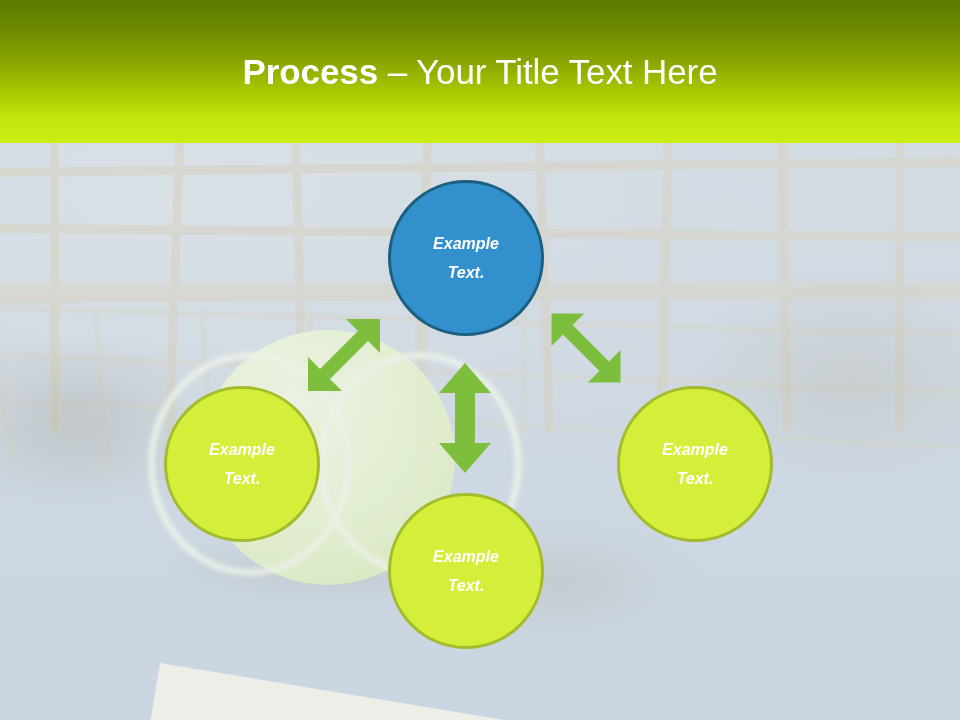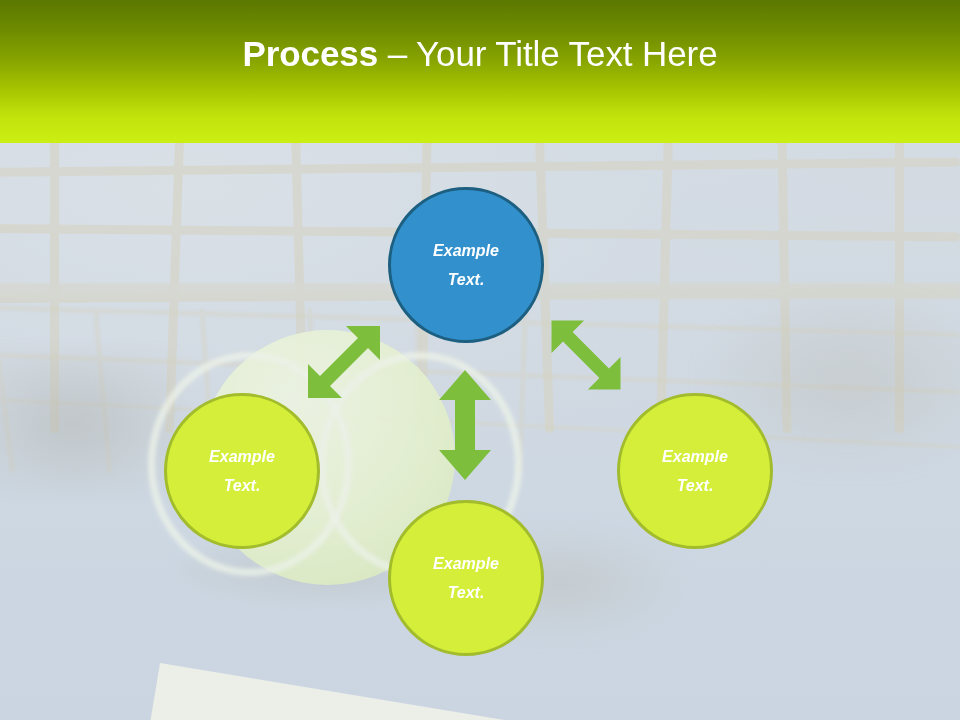--- a/index.html
+++ b/index.html
@@ -180,39 +180,39 @@
       #a6c400 62%,
       #c2e40c 82%,
       #cbee13 100%);
   }
   .header-title {
     position: absolute;
     left: 0;
     top: 0;
     width: 960px;
     text-align: center;
-    padding-top: 32px;
+    padding-top: 50px;
     color: #ffffff;
     font-size: 35px;
     line-height: 44px;
     white-space: nowrap;
     letter-spacing: -0.1px;
   }
   .title-strong {
     font-weight: bold;
   }
   .title-rest {
     font-weight: normal;
   }
 
   
   .diagram {
     position: absolute;
     left: 0;
-    top: 12px;
+    top: 5px;
     width: 960px;
     height: 548px;
     text-decoration: underline;
   }
 
   .node {
     position: absolute;
     width: 156px;
     height: 156px;
     border-radius: 50%;

